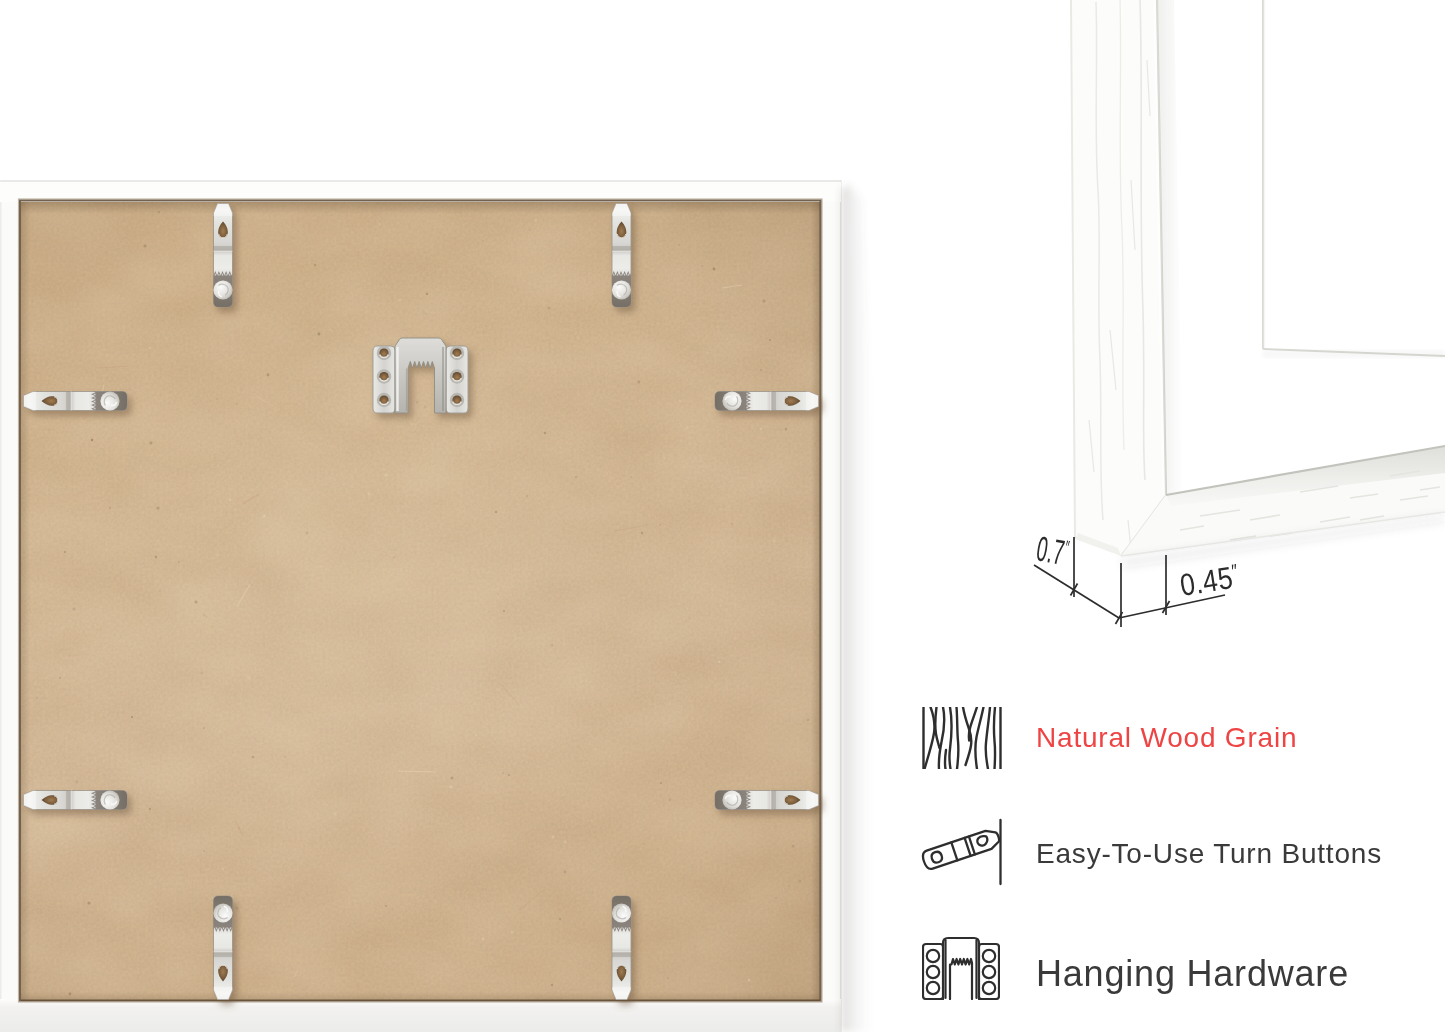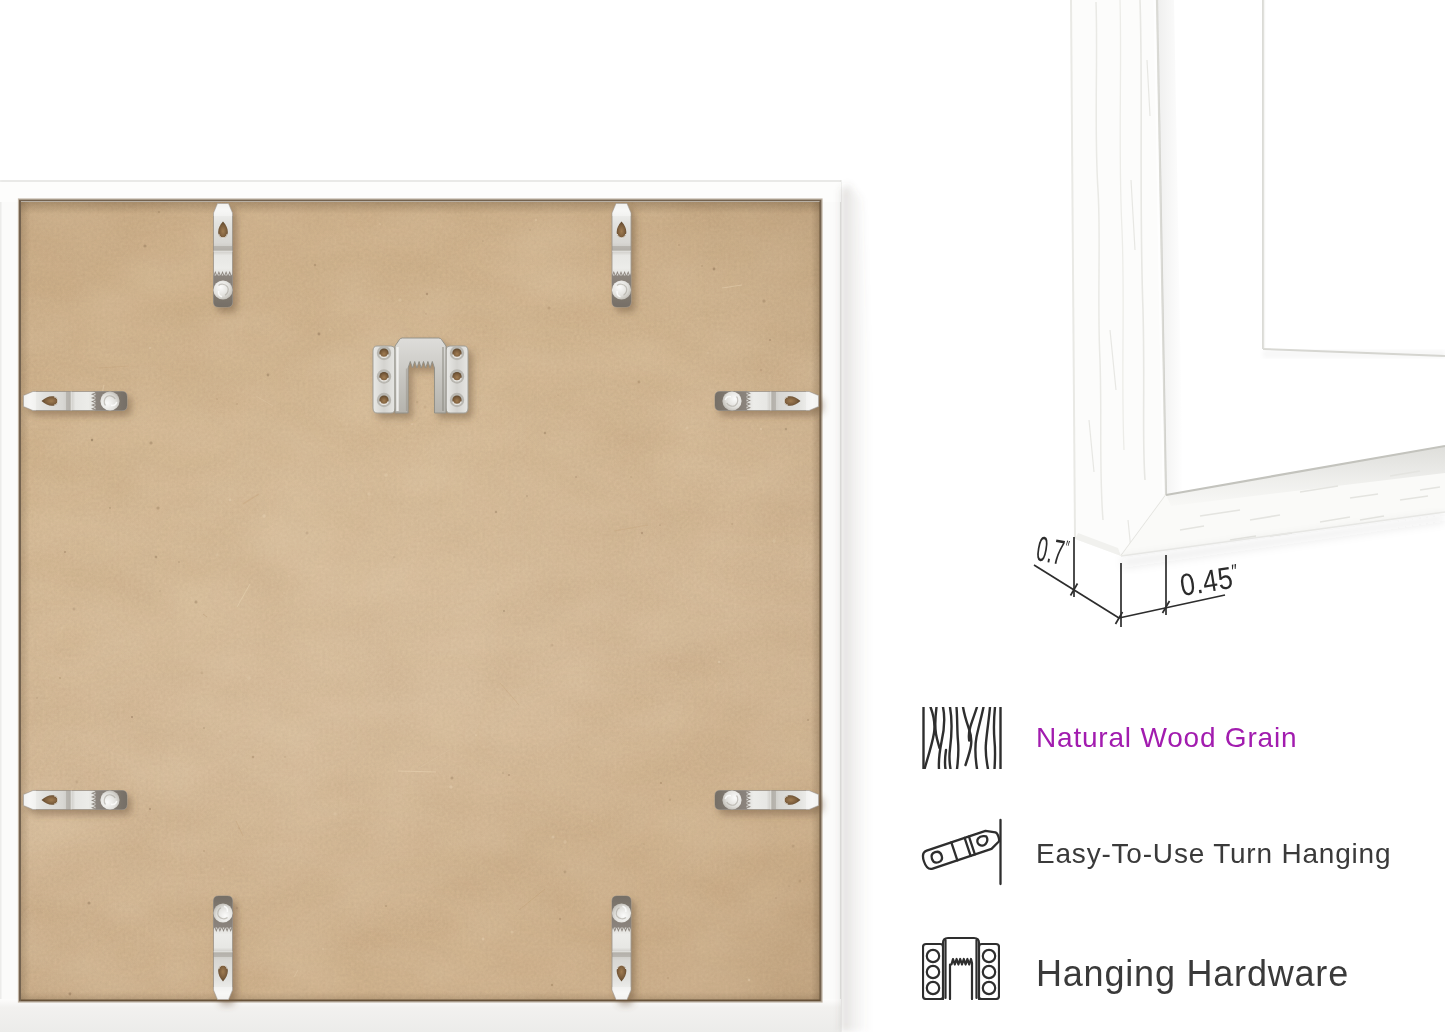--- a/index.html
+++ b/index.html
@@ -474,17 +474,17 @@
 <path d="M28,63 L28,28.5 L29.5,28.5 L31,23 L32.8,28.5 L34.6,23 L36.4,28.5 L38.2,23 L40,28.5 L41.8,23 L43.6,28.5 L45.4,23 L47.2,28.5 L49,23 L50,27 L50,63"></path>
 <path d="M23.5,4 L23.5,62 M54.5,4 L54.5,62"></path>
 <circle cx="11" cy="20" r="6.2"></circle>
 <circle cx="11" cy="36" r="6.2"></circle>
 <circle cx="11" cy="52" r="6.2"></circle>
 <circle cx="67" cy="20" r="6.2"></circle>
 <circle cx="67" cy="36" r="6.2"></circle>
 <circle cx="67" cy="52" r="6.2"></circle>
 </svg>
 
-<div style="position:absolute;left:1036px;top:722px;font-size:28px;letter-spacing:0.8px;color:#a21caf">Natural Wood Grain</div>
-
-<div style="position:absolute;left:1036px;top:838px;font-size:28px;letter-spacing:0.8px;color:#3a3a3a">Easy-To-Use Turn Hanging</div>
+<div style="position:absolute;left:1036px;top:722px;font-size:28px;letter-spacing:0.8px;color:#ef4444">Natural Wood Grain</div>
+
+<div style="position:absolute;left:1036px;top:838px;font-size:28px;letter-spacing:0.8px;color:#3a3a3a">Easy-To-Use Turn Buttons</div>
 
 <div style="position:absolute;left:1036px;top:953px;font-size:36px;letter-spacing:0.8px;color:#3a3a3a">Hanging Hardware</div>
 
 </body></html>

